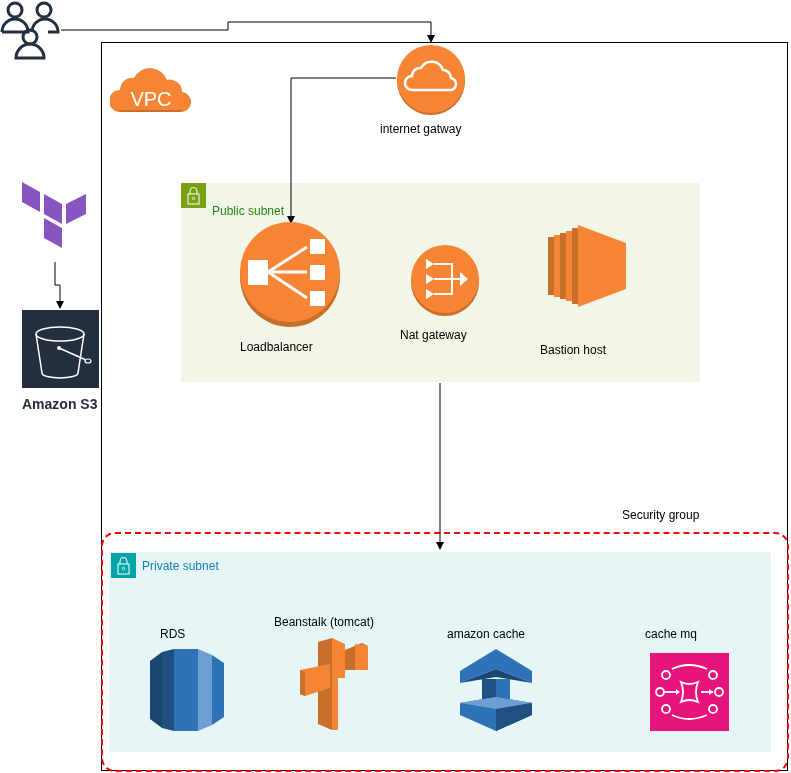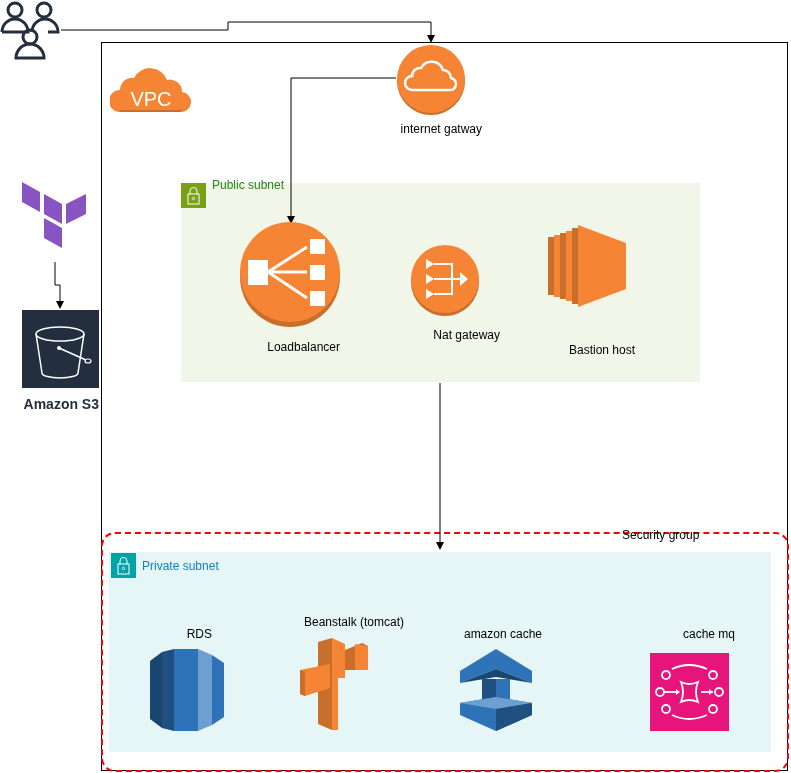--- a/index.html
+++ b/index.html
@@ -1,26 +1,26 @@
 <!DOCTYPE html>
 <html><head>
 <meta charset="utf-8">
 <style>
   html, body { margin: 0; padding: 0; background: #ffffff; }
   body { width: 791px; height: 773px; position: relative; overflow: hidden;
          font-family: "Liberation Sans", sans-serif; color: #000; }
   .abs { position: absolute; }
-  .lbl { position: absolute; font-size: 12px; white-space: nowrap; text-align: right; }
+  .lbl { position: absolute; font-size: 12px; white-space: nowrap; text-align: left; }
   #vpc-box { left: 101px; top: 42px; width: 687px; height: 729px; border: 1px solid #000; box-sizing: border-box; }
   #public-subnet { left: 181px; top: 183px; width: 519px; height: 199px; background: #f2f6e8; }
-  #public-subnet-label { left: 212px; top: 178px; font-size: 12px; color: #248814; text-align: left; }
+  #public-subnet-label { left: 212px; top: 204px; font-size: 12px; color: #248814; text-align: left; }
   #private-subnet { left: 109px; top: 552px; width: 662px; height: 200px; background: #e6f6f7; }
   #private-subnet-label { left: 142px; top: 559px; font-size: 12px; color: #147eba; text-align: center; }
   #security-group { left: 101px; top: 532px; width: 688px; height: 240px; border: 2px dashed #ff0000; border-radius: 14px; box-sizing: border-box; }
-  #sg-label { left: 622px; top: 508px; margin-top: 20px; }
+  #sg-label { left: 622px; top: 508px; }
   #s3-label { left: 22px; top: 396px; width: 77px; font-size: 14px; font-weight: bold; color: #232f3e; }
   svg.conn { position: absolute; left: 0; top: 0; width: 791px; height: 773px; pointer-events: none; }
 </style>
 </head>
 <body>
 
 <div id="vpc-box" class="abs"></div>
 
 <div id="public-subnet" class="abs"></div>
 <svg class="abs" style="left:181px;top:183px;width:25px;height:25px" viewBox="0 0 25 25">

